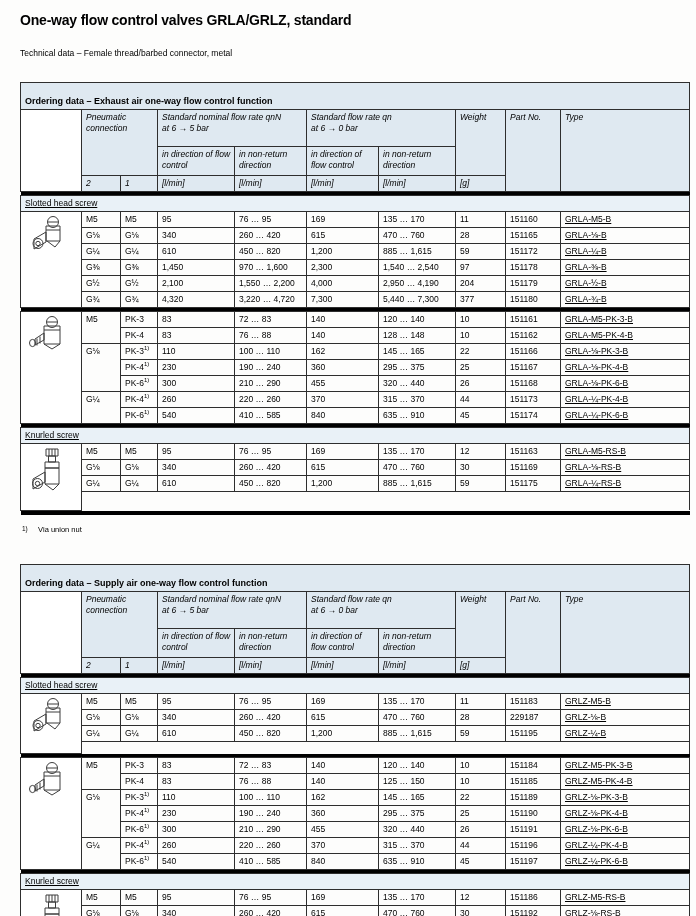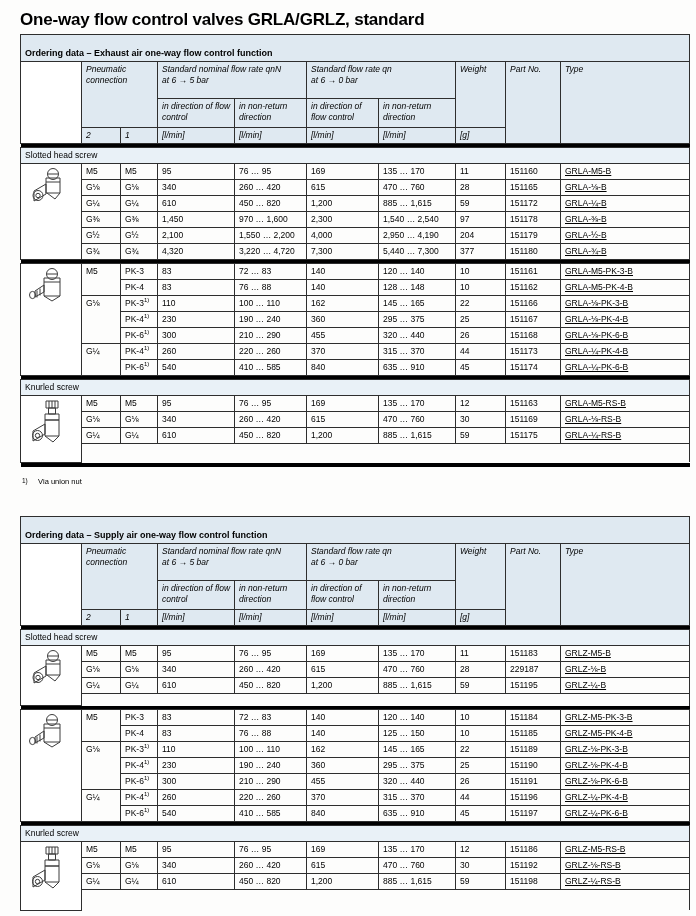--- a/index.html
+++ b/index.html
@@ -1,57 +1,58 @@
 <!DOCTYPE html>
 <html><head>
 <meta charset="utf-8">
 <style>
   html,body { margin:0; padding:0; background:#fdfdfc; }
   body { width:696px; height:916px; font-family:"Liberation Sans", sans-serif; color:#000; -webkit-font-smoothing:antialiased; }
   .page { padding:8px 7px 0 20px; }
 
-  h1 { font-size:17px; line-height:20px; margin:2px 0 4px 0; font-weight:bold; letter-spacing:-0.2px; }
+  h1 { font-size:14px; line-height:20px; margin:2px 0 18px 0; font-weight:bold; letter-spacing:-0.2px; }
   .subtitle { font-size:8.5px; margin:0 0 24px 0; }
 
   table.data { border-collapse:collapse; width:669px; table-layout:fixed; font-size:8.5px; line-height:11px; }
   table.data td, table.data th { border:1px solid #2e2e2e; padding:2px 0 2px 4px; text-align:left; vertical-align:top; font-weight:normal; overflow:hidden; white-space:nowrap; }
 
   tr.title-row td { background:#dfe9f1; font-weight:bold; font-size:9px; padding:13px 4px 2px 4px; }
   thead th { background:#dfe9f1;font-style:italic; }
   thead tr.group-row th { height:32px; white-space:normal; }
   thead tr.sub-row th { height:24px; white-space:normal; }
   thead tr.units-row th { height:11px; }
   th.imgcol-h { background:#fff; }
   th.pt-part { text-align:center; padding:2px 2px; }
   th.pt-type { border-left:none; padding-left:9px;margin-top:34px; }
   th.pt-part { border-right:none; }
 
   tr.sep td { background:#000; height:3px; padding:0; border:none; line-height:0; font-size:0; }
   tr.sep.final td { height:4px; }
 
-  tr.section-row td { background:#e9f1f7; padding:2px 4px; height:11px; }
+  tr.section-row td { background:#e9f1f7; padding:2px 4px; height:11px;text-decoration:underline; }
 
   tbody td { height:11px; }
   td.imgcell { background:#fff; vertical-align:top; text-align:center; padding:4px 2px 2px 2px; }
   td.part { text-align:center; font-weight:bold; border-right:none; padding:2px 2px; }
   td.type { font-weight:bold; border-left:none; padding-left:9px;text-decoration:underline; }
   tr.spacer td { border:none; border-right:1px solid #2e2e2e; }
 
   sup { font-size:6px; line-height:0; vertical-align:super; }
 
   .footnote { font-size:7.5px; margin:10px 0 30px 2px; }
   .footnote .fn-marker { display:inline-block; width:14px; font-size:6.5px; vertical-align:top; }
   svg.valve { stroke:#3d3d3d; fill:none; stroke-width:1; }
 </style>
 </head>
 <body>
 
 <div class="page">
 
   <h1>One-way flow control valves GRLA/GRLZ, standard</h1>
+  <p class="subtitle">Technical data – Female thread/barbed connector, metal</p>
 
   <table class="data">
     <colgroup>
       <col style="width:61px">
         <col style="width:39px">
         <col style="width:37px">
       <col style="width:77px">
         <col style="width:72px">
         <col style="width:72px">
       <col style="width:77px">

